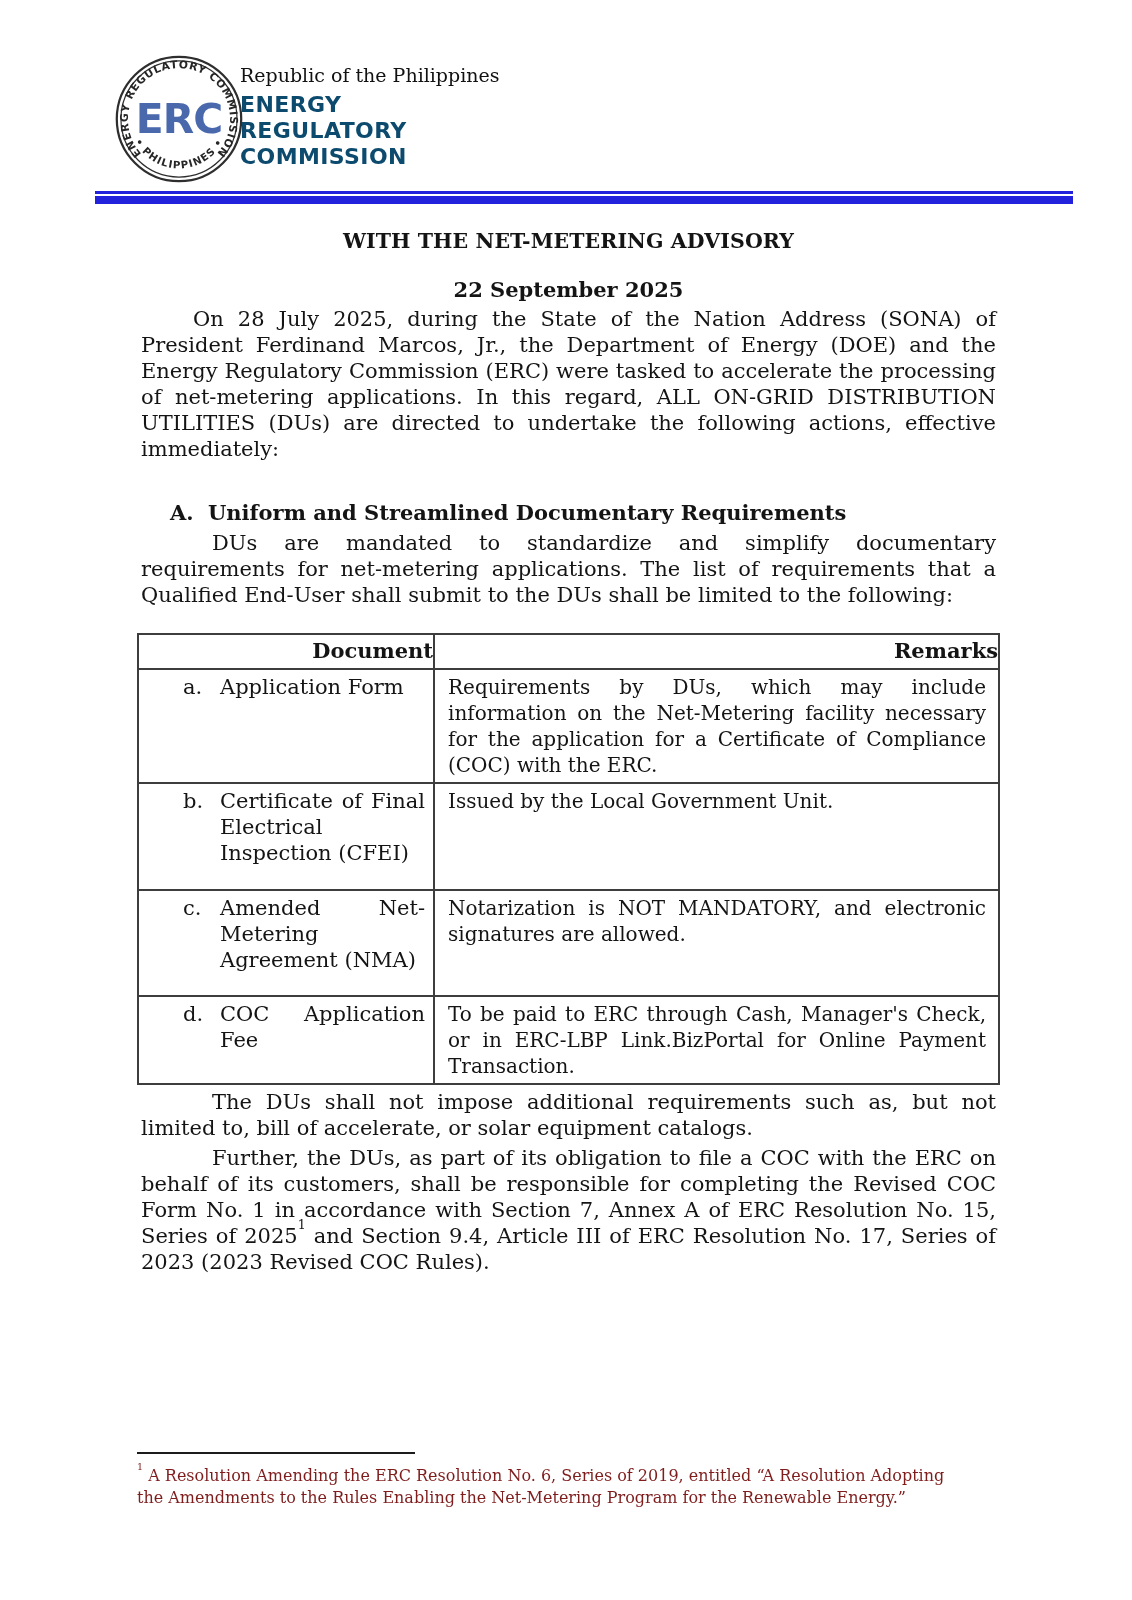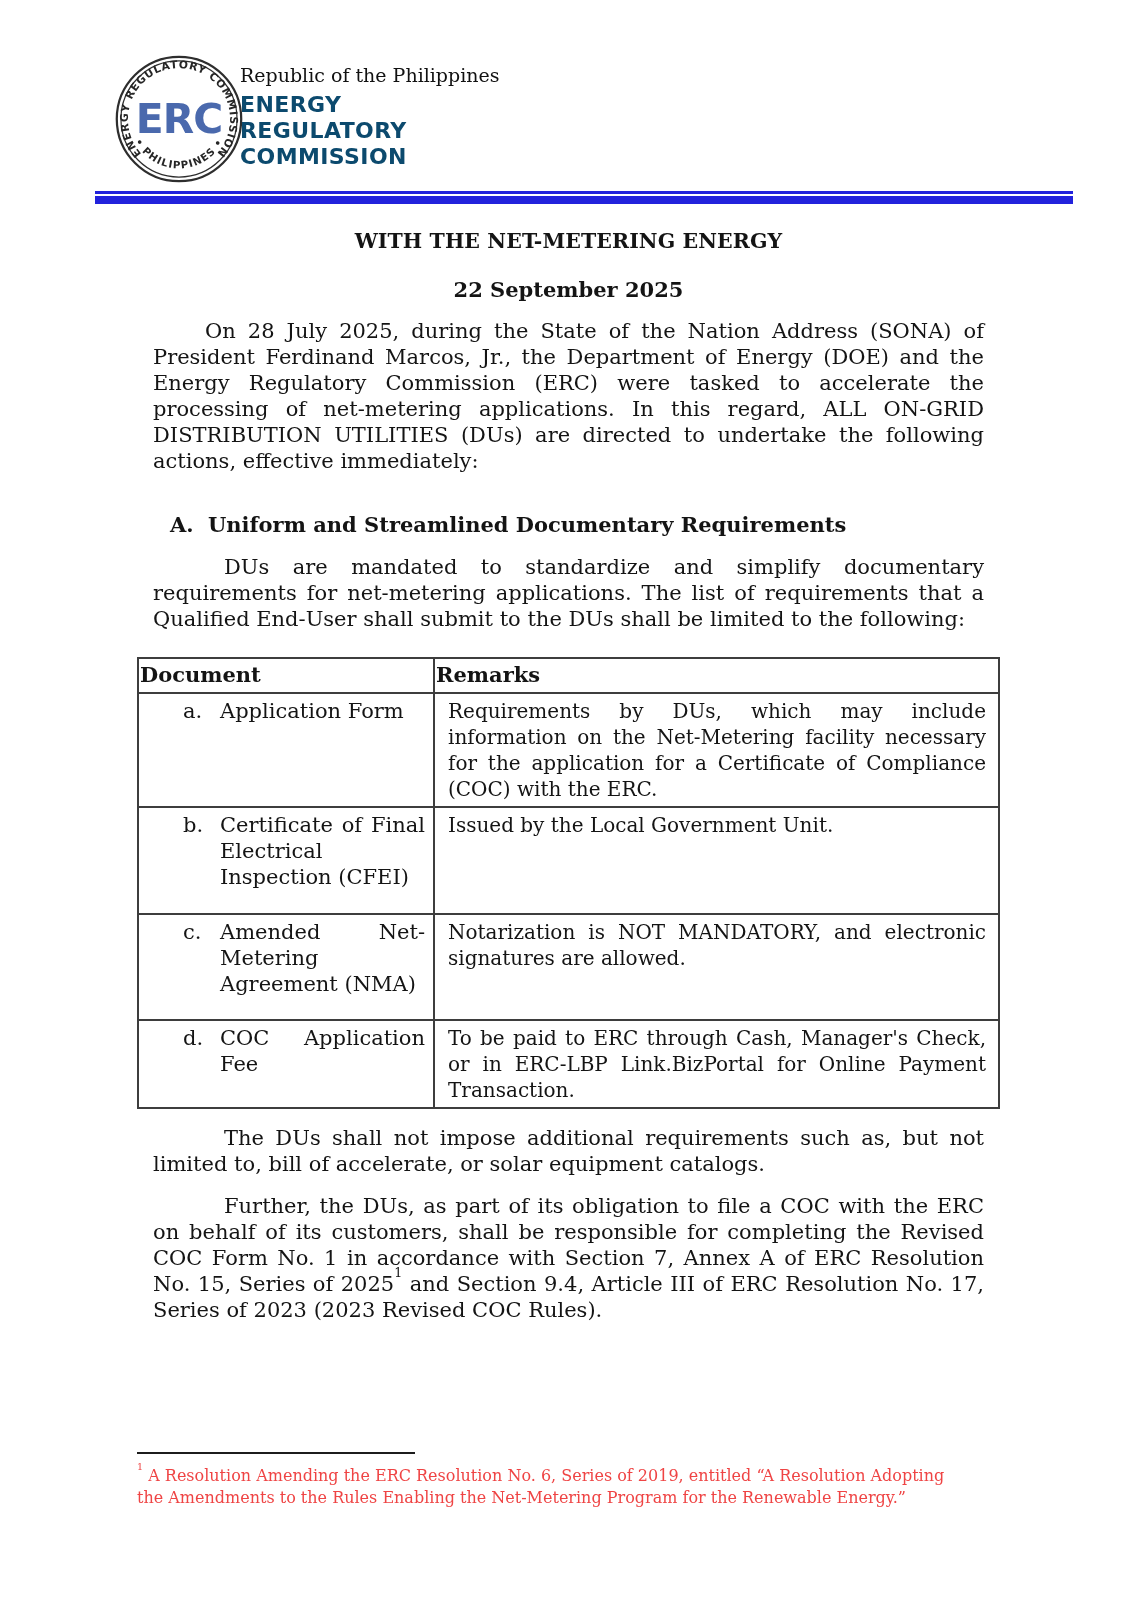--- a/index.html
+++ b/index.html
@@ -25,51 +25,51 @@
   .rule .gap   { height:2px; background:#ffffff; }
   .rule .thick { height:8px; }
 
   
   .content { position:absolute; left:137px; top:227px; width:863px; }
 
   .title { text-align:center; font-weight:bold; font-size:20.5px; line-height:28px; letter-spacing:0.1px; }
   .title div { white-space:nowrap; }
   .date  { text-align:center; font-weight:bold; font-size:21px; margin-top:22px; }
 
-  p.body { font-size:21px; line-height:26px; text-align:justify; margin:16px; }
+  p.body { font-size:21px; line-height:26px; text-align:justify; margin:4px; }
   .intro { margin-top:22px; text-indent:52px; }
 
   .section-head { display:flex; margin-top:38px; margin-left:33px; font-weight:bold; font-size:21px; line-height:26px; }
   .section-head .lbl { width:38px; flex:0 0 38px; }
 
   .indented { margin-left:71px; }
   .sec-intro { margin-top:23px; text-indent:71px; }
 
   table.req { border-collapse:collapse; margin-top:25px; width:863px; table-layout:fixed; }
   table.req th, table.req td { border:2px solid #3d3d3d; vertical-align:top; padding:0; }
-  table.req th { font-size:21px; line-height:26px; font-weight:bold; text-align:left; padding:3px 0 4px 1px; }
+  table.req th { font-size:21px; line-height:26px; font-weight:bold; text-align:right; padding:3px 0 4px 1px; }
   .col-doc { width:296px; }
   .doc-cell { display:flex; padding:4px 8px 4px 44px; font-size:21px; line-height:26px; }
   .doc-cell .lbl { width:37px; flex:0 0 37px; }
   .doc-cell .txt { flex:1; text-align:justify; }
   .rem-cell { padding:4px 12px 4px 13px; font-size:20px; line-height:26px; text-align:justify; }
   tr.row-a td { height:102px; }
   tr.row-b td { height:105px; }
   tr.row-c td { height:104px; }
   tr.row-d td { height:81px; }
 
   .after1 { margin-top:33px; text-indent:71px; }
   .after2 { margin-top:27px; text-indent:71px; }
 
   sup.fn { font-size:60%; line-height:0; position:relative; top:-0.45em; }
 
   
   .footnote { position:absolute; left:137px; top:1452px; width:820px; }
   .footnote-sep { width:278px; border-top:2px solid #1c1c1c; }
-  .footnote-text { margin-top:11px; font-size:16px; line-height:22px; text-align:left; color:#ef4444; }
+  .footnote-text { margin-top:11px; font-size:16px; line-height:22px; text-align:left; color:#7f1d1d; }
 
   
   .seal-curved { font-family:"DejaVu Sans", sans-serif; font-weight:bold; }
 </style>
 </head>
 <body>
 
 <div class="page">
 
   <div class="seal-wrap">
@@ -101,21 +101,21 @@
 
   <div class="rule">
     <div class="thin" style="background:#2222dc"></div>
     <div class="gap"></div>
     <div class="thick" style="background:#2222dc"></div>
   </div>
 
   <div class="content">
 
     <div class="title">
-      <div>WITH THE NET-METERING ENERGY</div>
+      <div>WITH THE NET-METERING ADVISORY</div>
     </div>
 
     <div class="date">22 September 2025</div>
 
     <p class="body intro">On 28 July 2025, during the State of the Nation Address (SONA) of President Ferdinand Marcos, Jr., the Department of Energy (DOE) and the Energy Regulatory Commission (ERC) were tasked to accelerate the processing of net-metering applications. In this regard, ALL ON-GRID DISTRIBUTION UTILITIES (DUs) are directed to undertake the following actions, effective immediately:</p>
 
     <div class="section-head">
       <span class="lbl">A.</span>
       <span>Uniform and Streamlined Documentary Requirements</span>
     </div>

